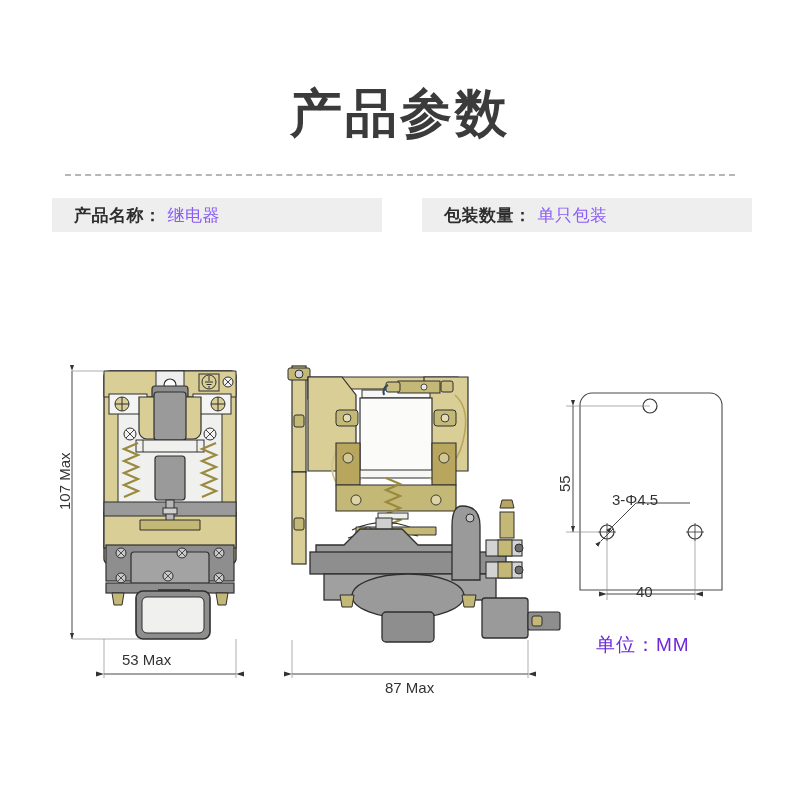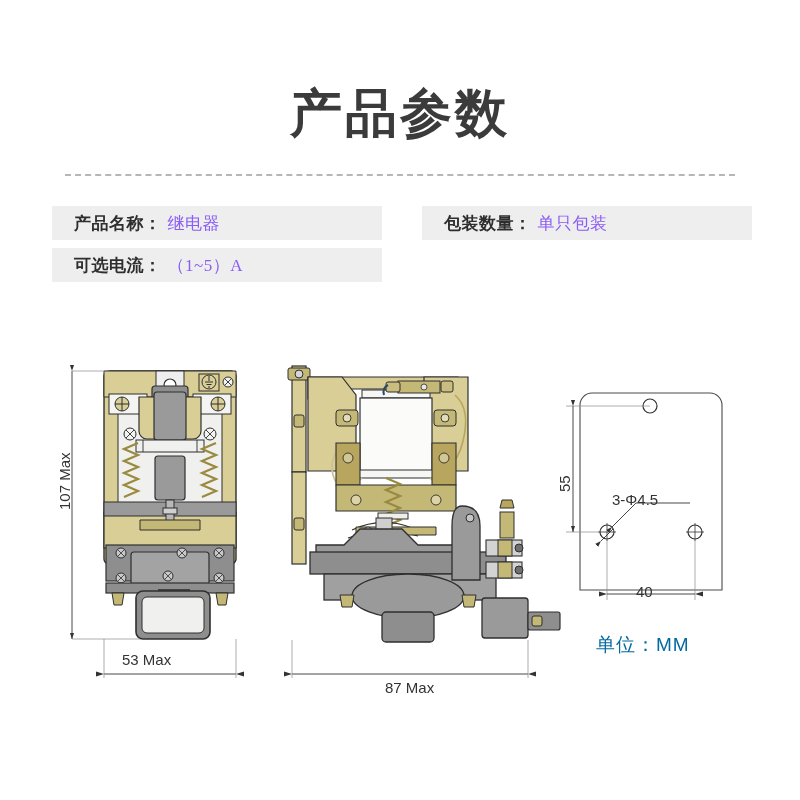--- a/index.html
+++ b/index.html
@@ -48,23 +48,22 @@
   
   .spec-wrap {
     position: absolute;
     left: 52px;
     top: 198px;
     width: 700px;
     height: 126px;
   }
   .spec-col {
     position: absolute;
-    top: 8px;
+    top: 0;
     width: 330px;
-    font-family: Liberation Serif, serif;
   }
   .spec-col.left  { left: 0; }
   .spec-col.right { left: 370px; }
 
   .spec-row {
     height: 34px;
     margin-bottom: 8px;
     background: #eeeeee;
     display: flex;
     align-items: center;
@@ -91,21 +90,21 @@
     left: 0;
     top: 340px;
     width: 800px;
     height: 360px;
   }
   .unit-note {
     position: absolute;
     left: 596px;
     top: 632px;
     font-size: 19px;
-    color: #0369a1;
+    color: #6d28d9;
     white-space: nowrap;
     letter-spacing: 1px;
   }
   .dimlabel {
     position: absolute;
     font-size: 15px;
     color: #333333;
     white-space: nowrap;
     font-family: "Liberation Sans", sans-serif;
   }
@@ -132,24 +131,20 @@
   <div class="page-title">产品参数</div>
 
   <div class="divider"></div>
 
   <div class="spec-wrap">
 
     <div class="spec-col left">
       <div class="spec-row">
         <span class="spec-label">产品名称：</span>
         <span class="spec-value">继电器</span>
-      </div>
-      <div class="spec-row">
-        <span class="spec-label">可选电流：</span>
-        <span class="spec-value">（1~5）A</span>
       </div>
     </div>
 
     <div class="spec-col right">
       <div class="spec-row">
         <span class="spec-label">包装数量：</span>
         <span class="spec-value">单只包装</span>
       </div>
     </div>
 

